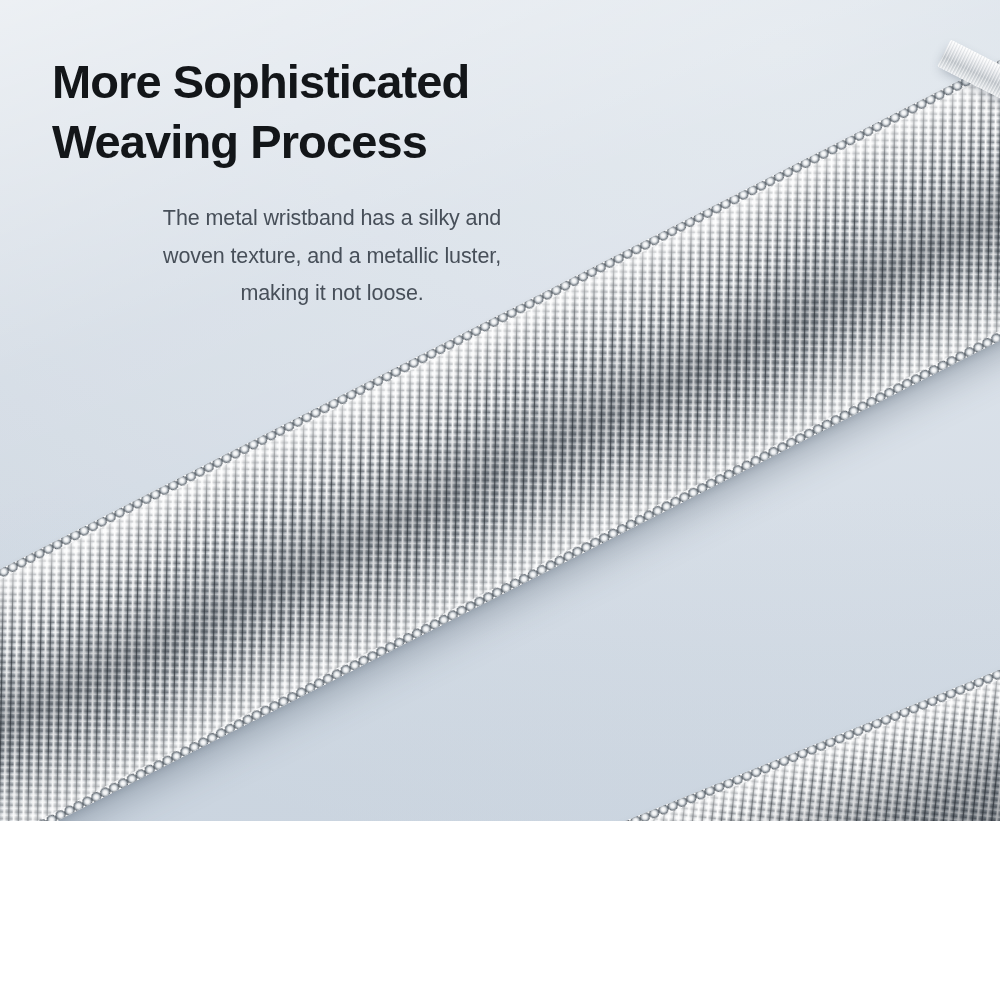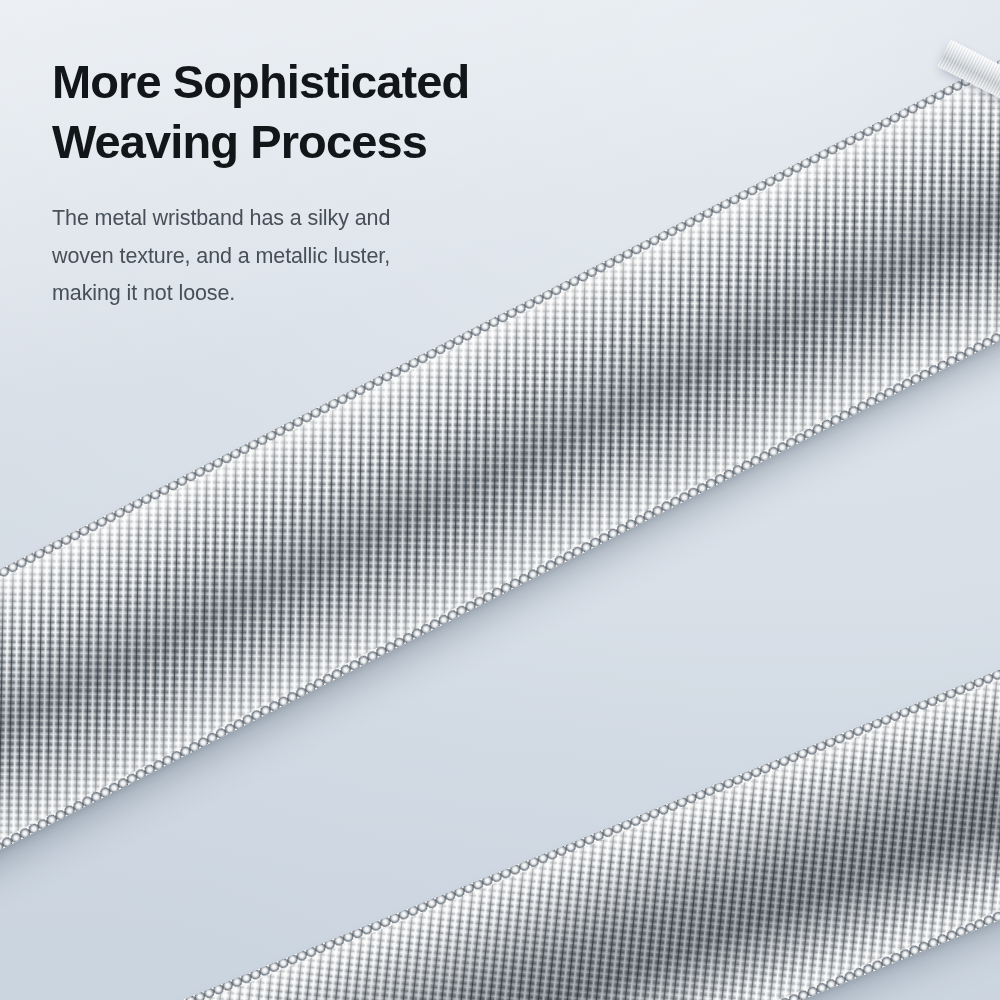--- a/index.html
+++ b/index.html
@@ -6,21 +6,21 @@
   html, body {
     margin: 0;
     padding: 0;
     background: #ffffff;
   }
   * { box-sizing: border-box; }
 
   .stage {
     position: relative;
     width: 1000px;
-    height: 1000px;
+    height: 821px;
     overflow: hidden;
     font-family: "Liberation Sans", sans-serif;
     background:
       radial-gradient(130% 100% at 78% 6%, #e2e8ee 0%, #dbe2ea 38%, #d4dce5 72%, #ced7e1 100%);
   }
 
   
   .bg-sheen {
     position: absolute;
     inset: 0;
@@ -48,20 +48,21 @@
     white-space: pre-line;
   }
   .subcopy {
     margin: 28px 0 0 0;
     color: #474f59;
     font-size: 21.5px;
     font-weight: 400;
     line-height: 1.74;
     letter-spacing: -0.1px;
     white-space: pre-line;
+    text-align: center;
   }
 
   
   .band {
     position: absolute;
     overflow: hidden;
     
     background:
       linear-gradient(to bottom,
         #fdfdfe 0%,

